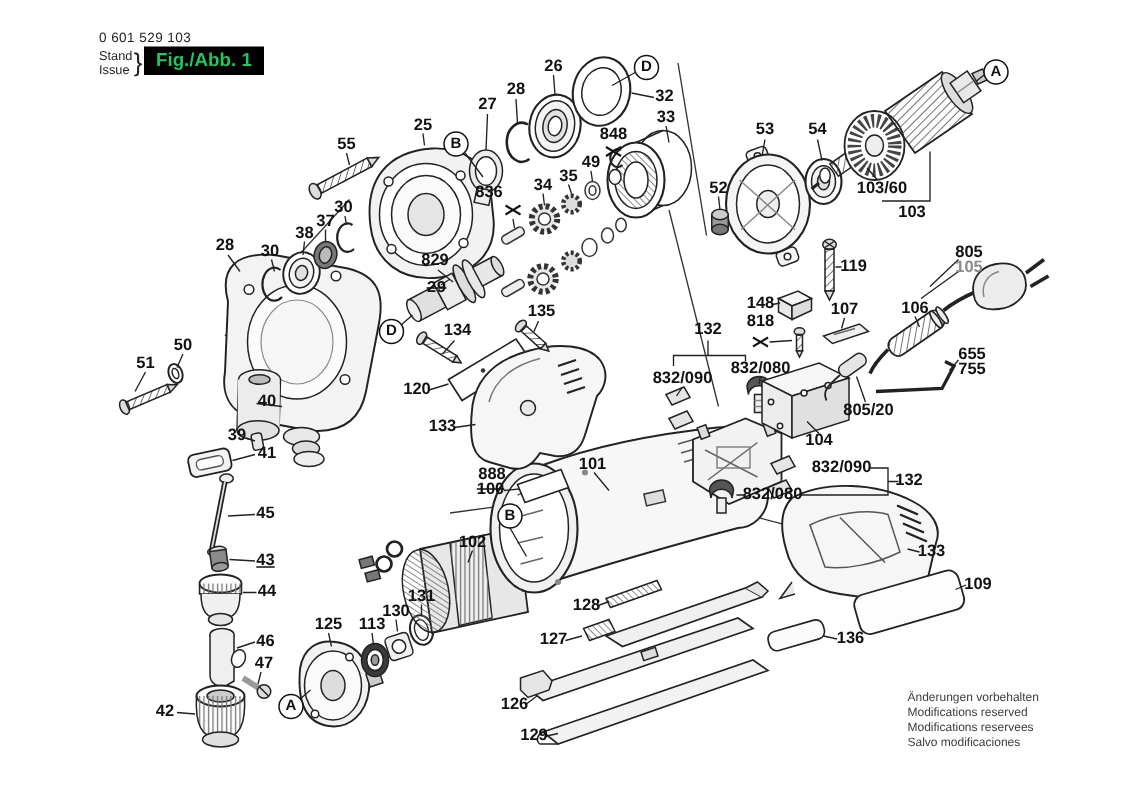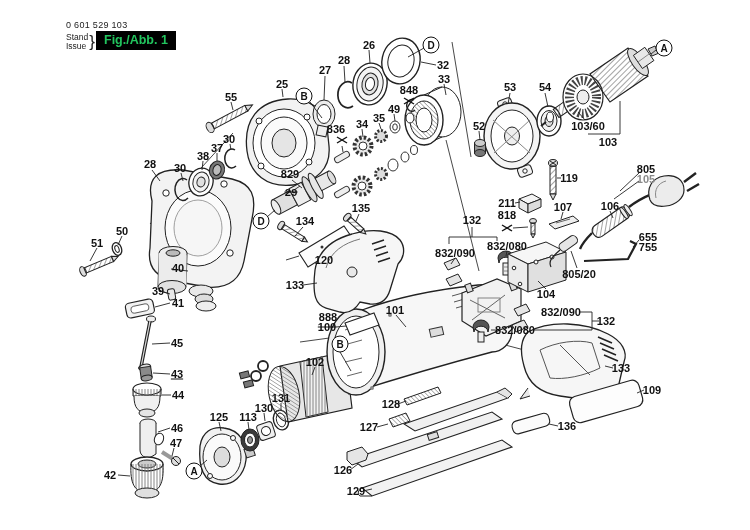--- a/index.html
+++ b/index.html
@@ -476,35 +476,35 @@
       <div class="lbl" style="left: 231px; top: 97px;">55</div>
       <div class="lbl" style="left: 282px; top: 84px;">25</div>
       <div class="lbl circle" style="left: 304px; top: 96px;">B</div>
       <div class="lbl" style="left: 325px; top: 70px;">27</div>
       <div class="lbl" style="left: 344px; top: 60px;">28</div>
       <div class="lbl" style="left: 369px; top: 45px;">26</div>
       <div class="lbl circle" style="left: 431px; top: 45px;">D</div>
       <div class="lbl" style="left: 443px; top: 65px;">32</div>
       <div class="lbl" style="left: 444px; top: 79px;">33</div>
       <div class="lbl" style="left: 409px; top: 90px;">848</div>
-      <div class="lbl" style="left: 336px; top: 129px;">836</div>
+      <div class="lbl" style="left: 326px; top: 129px;">836</div>
       <div class="lbl" style="left: 362px; top: 124px;">34</div>
       <div class="lbl" style="left: 379px; top: 118px;">35</div>
       <div class="lbl" style="left: 394px; top: 109px;">49</div>
       <div class="lbl" style="left: 150px; top: 164px;">28</div>
       <div class="lbl" style="left: 180px; top: 168px;">30</div>
       <div class="lbl" style="left: 203px; top: 156px;">38</div>
       <div class="lbl" style="left: 217px; top: 148px;">37</div>
       <div class="lbl" style="left: 229px; top: 139px;">30</div>
       <div class="lbl" style="left: 290px; top: 174px;">829</div>
       <div class="lbl struck" style="left: 291px; top: 193px; font-family: Liberation Mono, monospace;">29</div>
       <div class="lbl circle" style="left: 261px; top: 221px;">D</div>
       <div class="lbl" style="left: 305px; top: 221px;">134</div>
       <div class="lbl" style="left: 361px; top: 208px;">135</div>
-      <div class="lbl" style="left: 278px; top: 260px; margin-left: 46px;">120</div>
+      <div class="lbl" style="left: 278px; top: 260px;">120</div>
       <div class="lbl" style="left: 295px; top: 285px;">133</div>
       <div class="lbl" style="left: 97px; top: 243px;">51</div>
       <div class="lbl" style="left: 122px; top: 231px;">50</div>
       <div class="lbl" style="left: 178px; top: 268px;">40</div>
       <div class="lbl" style="left: 158px; top: 291px;">39</div>
       <div class="lbl" style="left: 178px; top: 303px;">41</div>
       <div class="lbl" style="left: 177px; top: 343px;">45</div>
       <div class="lbl" style="left: 177px; top: 374px; text-decoration: underline;">43</div>
       <div class="lbl" style="left: 178px; top: 395px;">44</div>
       <div class="lbl" style="left: 177px; top: 428px;">46</div>
@@ -524,35 +524,41 @@
       <div class="lbl" style="left: 369px; top: 427px;">127</div>
       <div class="lbl" style="left: 343px; top: 470px;">126</div>
       <div class="lbl" style="left: 356px; top: 491px;">129</div>
       <div class="lbl" style="left: 510px; top: 87px;">53</div>
       <div class="lbl" style="left: 545px; top: 87px;">54</div>
       <div class="lbl" style="left: 479px; top: 126px;">52</div>
       <div class="lbl circle" style="left: 664px; top: 48px;">A</div>
       <div class="lbl" style="left: 588px; top: 126px;">103/60</div>
       <div class="lbl" style="left: 608px; top: 142px;">103</div>
       <div class="lbl" style="left: 569px; top: 178px;">119</div>
-      <div class="lbl" style="left: 507px; top: 203px;">211</div>
+      <div class="lbl" style="left: 507px; top: 203px;">148</div>
       <div class="lbl" style="left: 563px; top: 207px;">107</div>
       <div class="lbl" style="left: 507px; top: 215px;">818</div>
       <div class="lbl" style="left: 472px; top: 220px;">132</div>
       <div class="lbl" style="left: 455px; top: 253px;">832/090</div>
       <div class="lbl" style="left: 507px; top: 246px;">832/080</div>
       <div class="lbl" style="left: 579px; top: 274px;">805/20</div>
       <div class="lbl" style="left: 546px; top: 294px;">104</div>
       <div class="lbl" style="left: 561px; top: 312px;">832/090</div>
       <div class="lbl" style="left: 606px; top: 321px;">132</div>
       <div class="lbl" style="left: 515px; top: 330px;">832/080</div>
       <div class="lbl" style="left: 646px; top: 169px;">805</div>
       <div class="lbl ghost" style="left: 646px; top: 179px;">105</div>
       <div class="lbl" style="left: 610px; top: 206px;">106</div>
       <div class="lbl" style="left: 648px; top: 237px;">655</div>
       <div class="lbl" style="left: 648px; top: 247px;">755</div>
       <div class="lbl" style="left: 621px; top: 368px;">133</div>
       <div class="lbl" style="left: 652px; top: 390px;">109</div>
       <div class="lbl" style="left: 567px; top: 426px;">136</div>
     </div>
 
+  <div class="foot">
+    <div>Änderungen vorbehalten</div>
+    <div>Modifications reserved</div>
+    <div>Modifications reservees</div>
+    <div>Salvo modificaciones</div>
+  </div>
 
 </div>
 
 </body></html>

